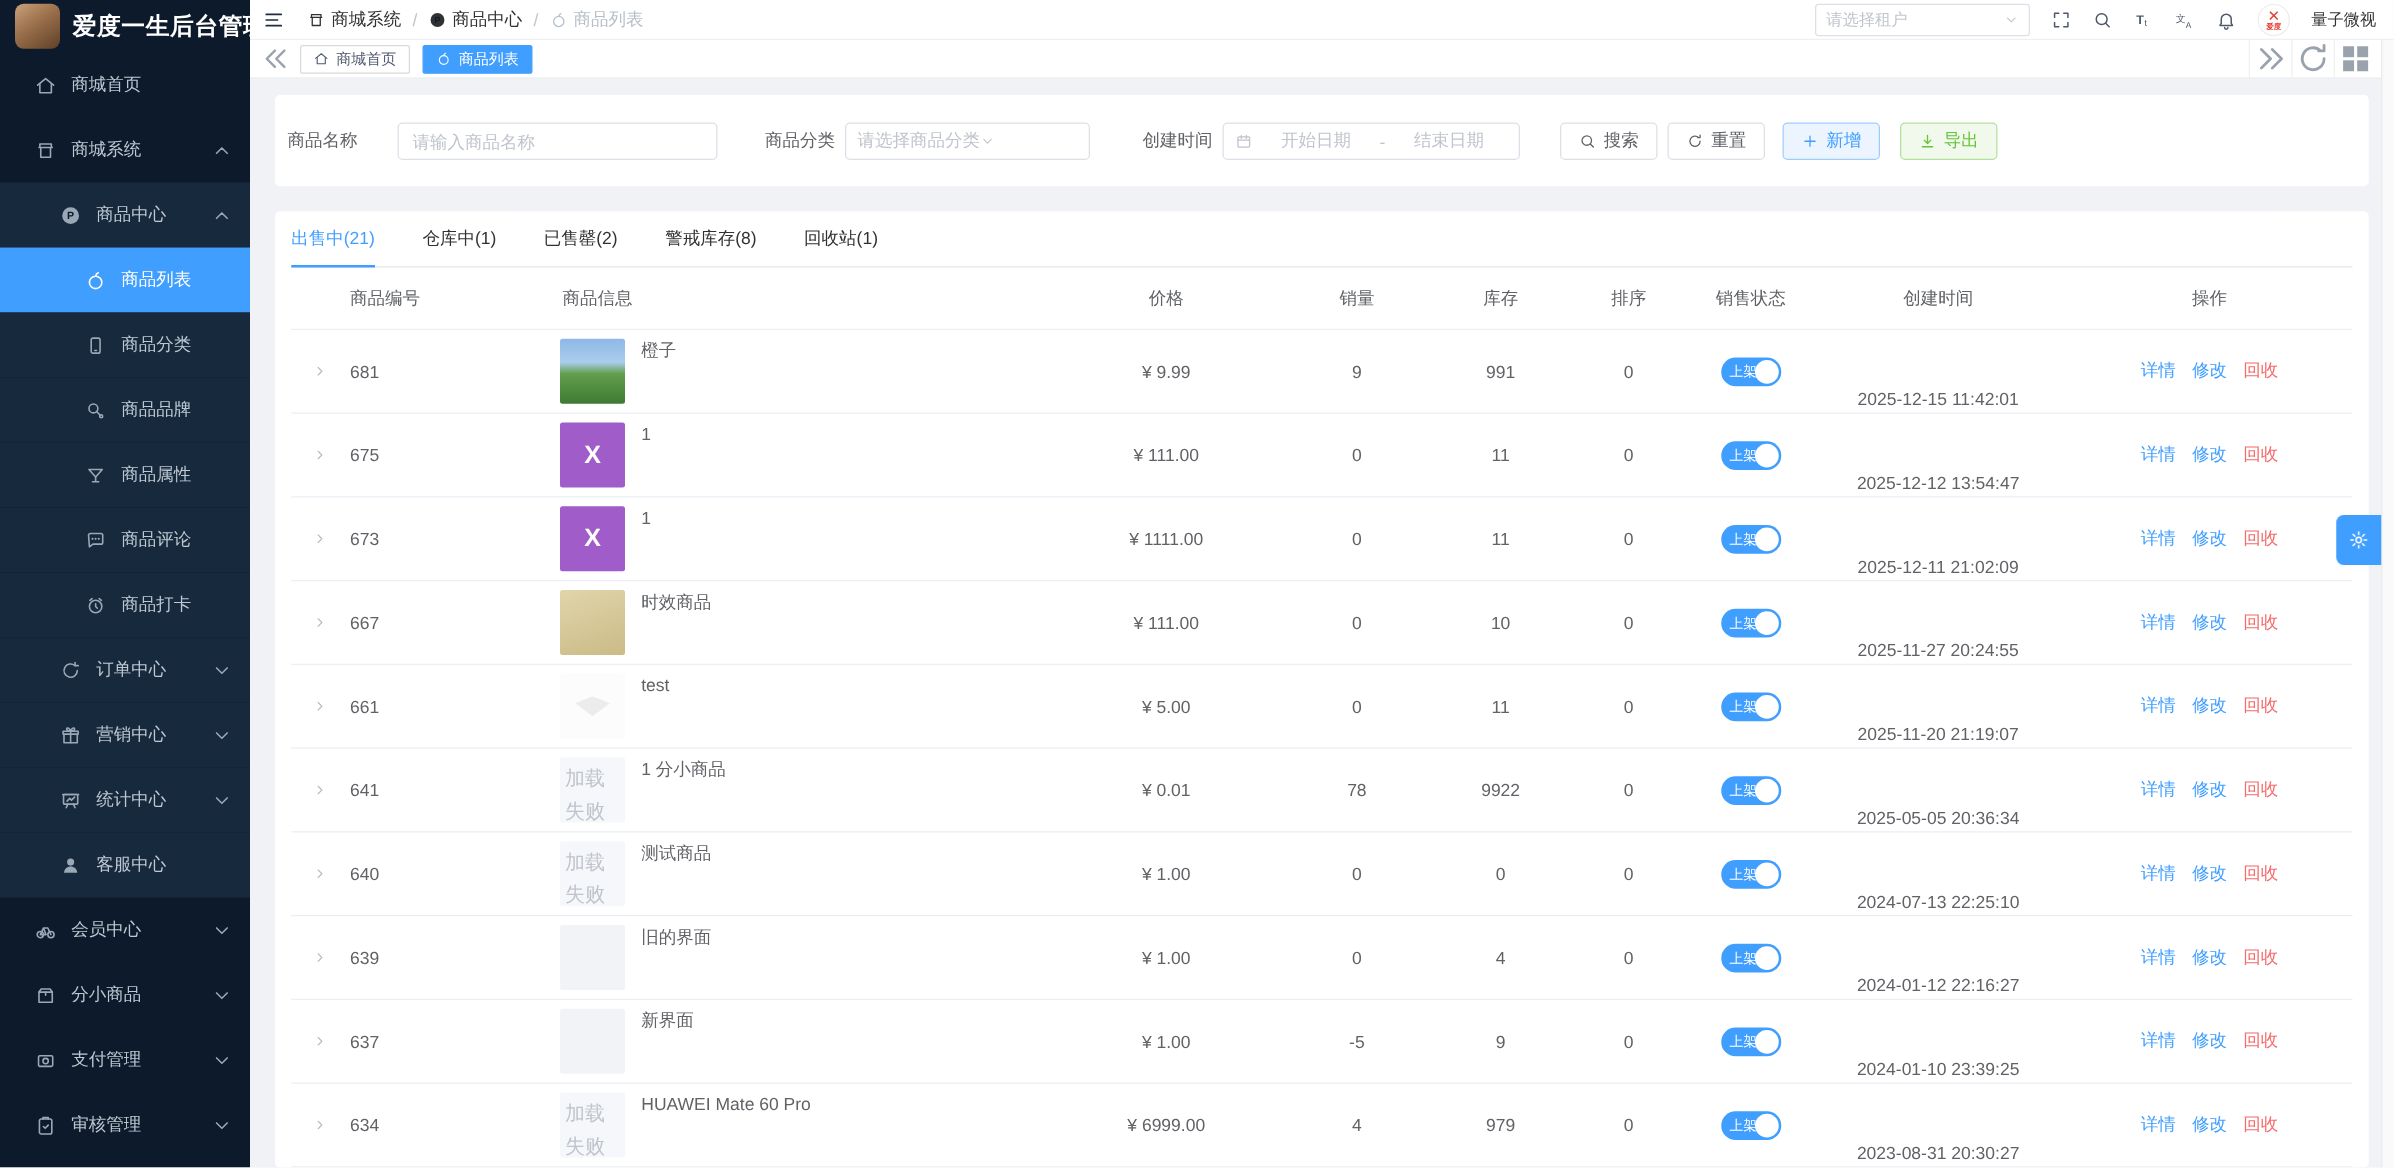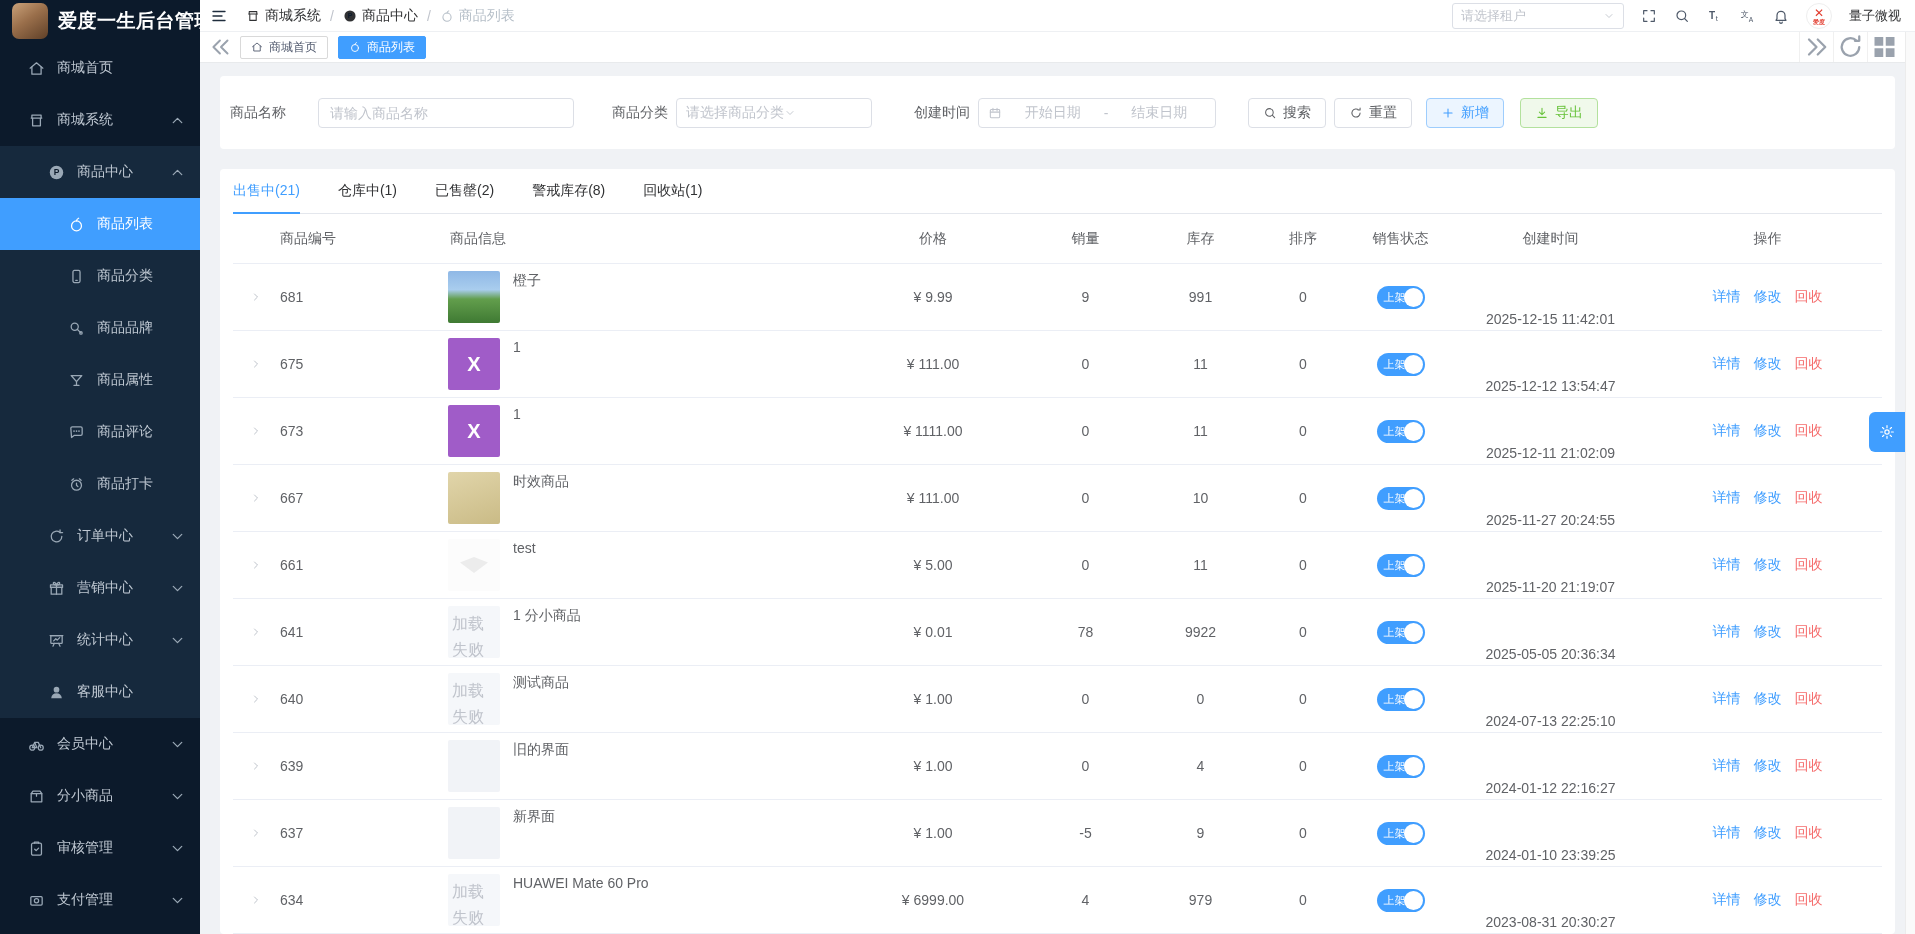--- a/index.html
+++ b/index.html
@@ -291,39 +291,39 @@
           <span class="mi-label">分小商品</span>
           <span class="mi-ch icon down">
             <svg viewBox="0 0 24 24" fill="none" stroke="currentColor" stroke-width="1.8" stroke-linecap="round" stroke-linejoin="round">
               <path d="M6 9l6 6 6-6"></path>
             </svg>
           </span>
         </div>
         <div class="mi lv0">
           <span class="icon ">
             <svg viewBox="0 0 24 24" fill="none" stroke="currentColor" stroke-width="1.8" stroke-linecap="round" stroke-linejoin="round">
+              <rect x="4" y="6.5" width="16" height="12" rx="1.5"></rect>
+              <circle cx="12" cy="12.5" r="3"></circle>
+            </svg>
+          </span>
+          <span class="mi-label">支付管理</span>
+          <span class="mi-ch icon down">
+            <svg viewBox="0 0 24 24" fill="none" stroke="currentColor" stroke-width="1.8" stroke-linecap="round" stroke-linejoin="round">
+              <path d="M6 9l6 6 6-6"></path>
+            </svg>
+          </span>
+        </div>
+        <div class="mi lv0">
+          <span class="icon ">
+            <svg viewBox="0 0 24 24" fill="none" stroke="currentColor" stroke-width="1.8" stroke-linecap="round" stroke-linejoin="round">
               <rect x="5" y="4.5" width="14" height="17" rx="2"></rect>
               <path d="M9 4.5V3h6v1.5M9.5 13l2 2 3.5-3.5"></path>
             </svg>
           </span>
           <span class="mi-label">审核管理</span>
-          <span class="mi-ch icon down">
-            <svg viewBox="0 0 24 24" fill="none" stroke="currentColor" stroke-width="1.8" stroke-linecap="round" stroke-linejoin="round">
-              <path d="M6 9l6 6 6-6"></path>
-            </svg>
-          </span>
-        </div>
-        <div class="mi lv0">
-          <span class="icon ">
-            <svg viewBox="0 0 24 24" fill="none" stroke="currentColor" stroke-width="1.8" stroke-linecap="round" stroke-linejoin="round">
-              <rect x="4" y="6.5" width="16" height="12" rx="1.5"></rect>
-              <circle cx="12" cy="12.5" r="3"></circle>
-            </svg>
-          </span>
-          <span class="mi-label">支付管理</span>
           <span class="mi-ch icon down">
             <svg viewBox="0 0 24 24" fill="none" stroke="currentColor" stroke-width="1.8" stroke-linecap="round" stroke-linejoin="round">
               <path d="M6 9l6 6 6-6"></path>
             </svg>
           </span>
         </div>
       </nav>
   </aside>
 
   <div class="main">

